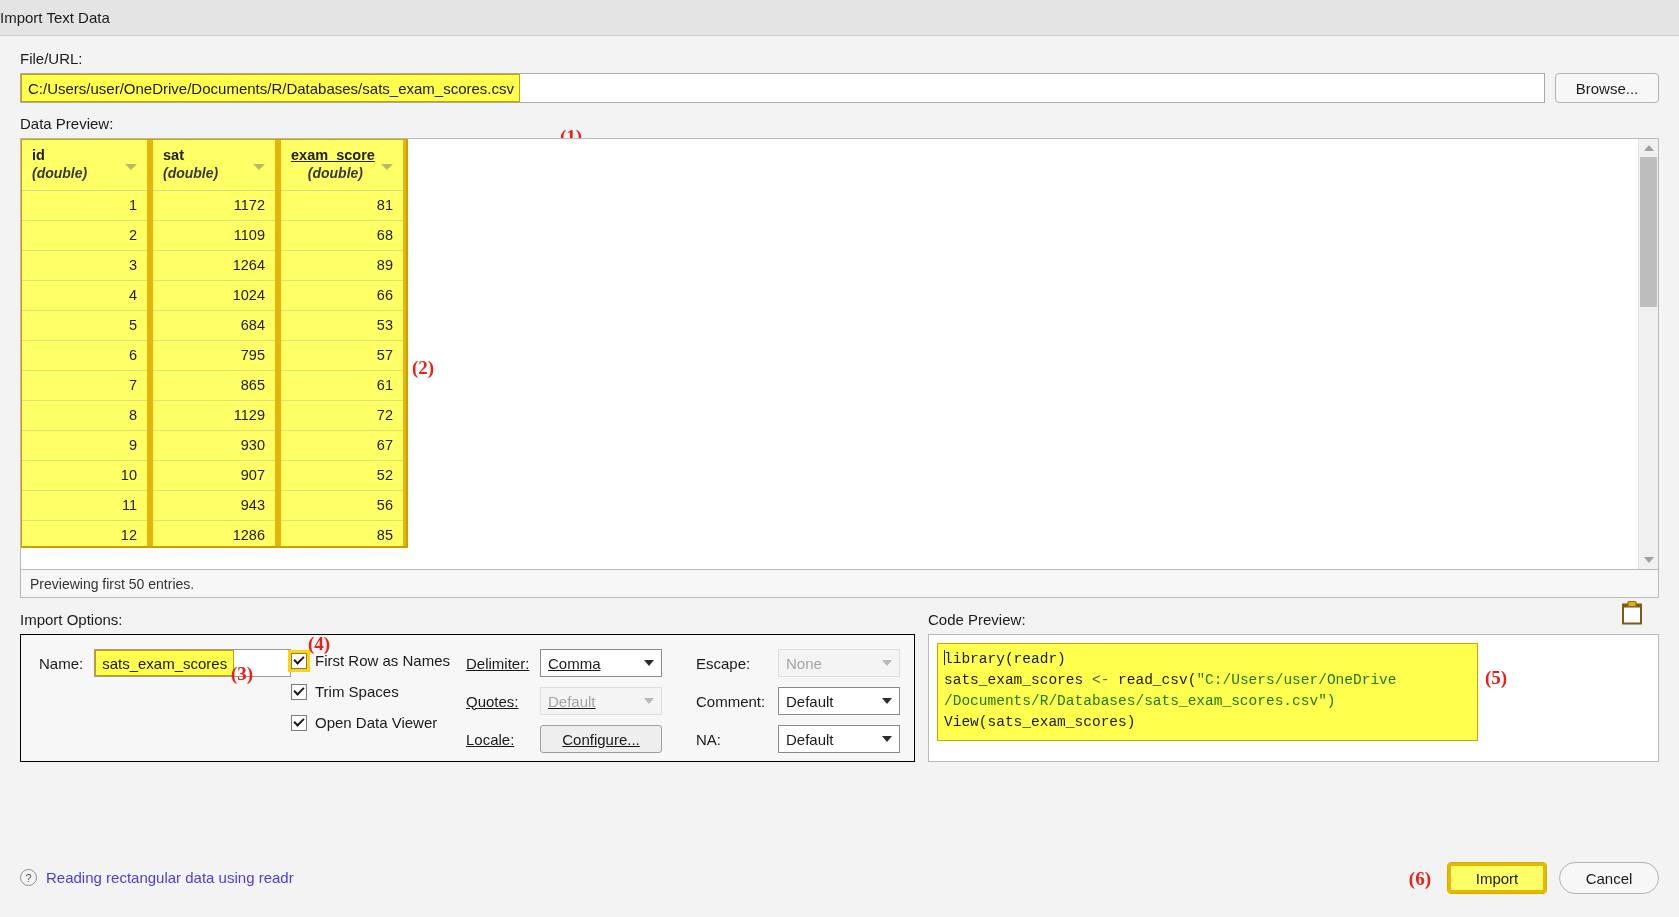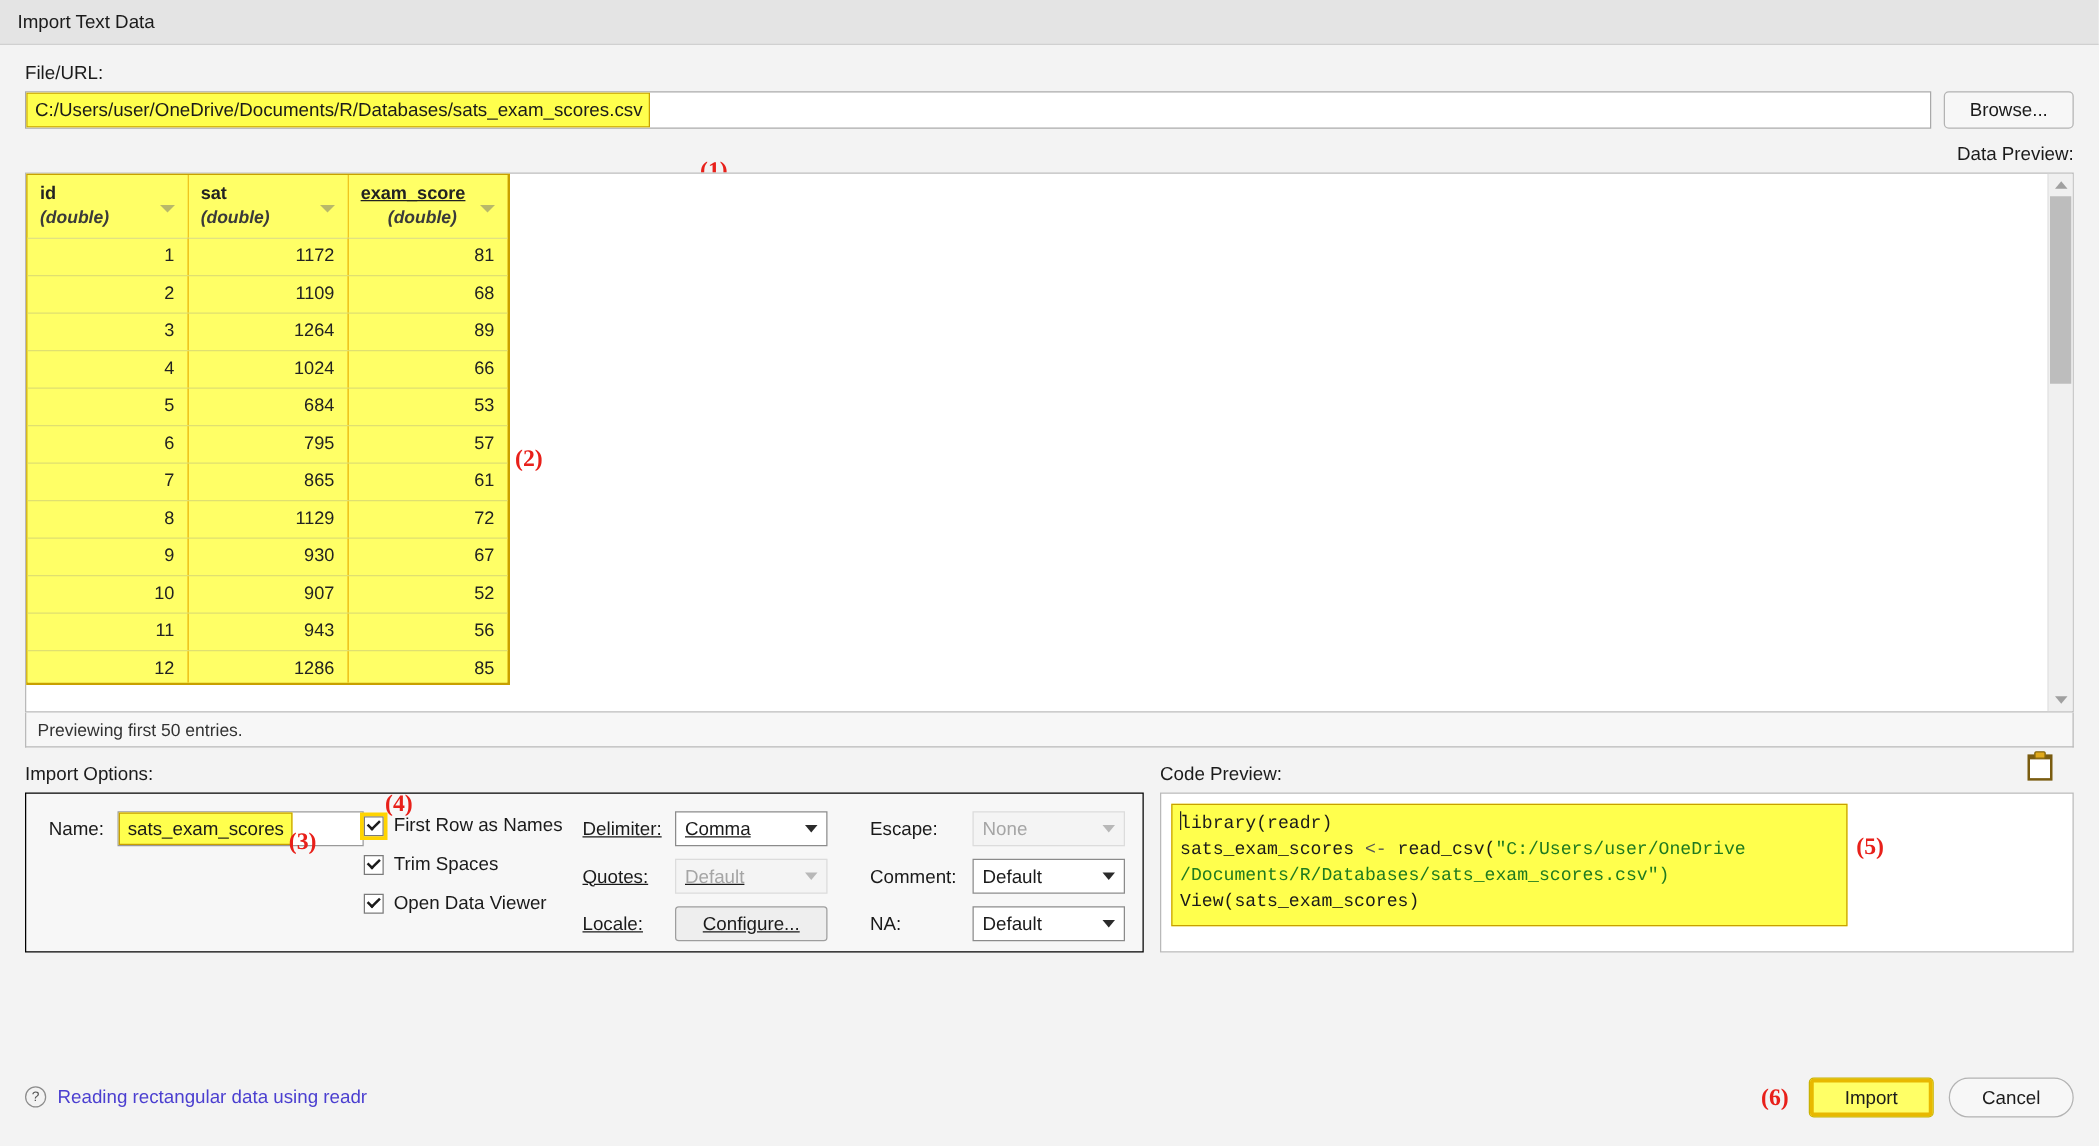--- a/index.html
+++ b/index.html
@@ -13,21 +13,20 @@
     overflow: hidden;
     position: relative;
   }
 
   
   .titlebar {
     height: 36px;
     background: #e4e4e4;
     border-bottom: 1px solid #d0d0d0;
     display: flex; align-items: center;
-    padding-left: 14px;
     font-size: 15px;
     color: #1b1b1b;
   }
 
   
   .label { font-size: 15px; color: #1b1b1b; }
   .annot {
     color: #e8201a; font-weight: bold; font-size: 19px;
     font-family: "Liberation Serif", serif;
     position: absolute; white-space: nowrap;
@@ -67,21 +66,21 @@
     padding: 0 16px;
     font-family: "Liberation Sans", sans-serif;
     font-size: 15px;
     color: #1b1b1b;
     cursor: default;
     display:flex; align-items:center; justify-content:center;
   }
   .btn-browse { width: 104px; }
 
   
-  .preview-label { margin-top: 12px; margin-bottom: 6px; text-align: right; }
+  .preview-label { margin-top: 12px; margin-bottom: 6px; }
   .preview-outer {
     border: 1px solid #b9b9b9;
     background: #fff;
     height: 432px;
     position: relative;
     display: flex;
     overflow: hidden;
   }
   .grid-wrap {
     position: relative;
@@ -90,21 +89,21 @@
     border-top: 2px solid #c8a000;
     border-left: 2px solid #c8a000;
     border-bottom: 2px solid #c8a000;
     margin: -1px 0 0 -1px;
     height: 410px;
     overflow: hidden;
     background: #ffff66;
   }
   table.grid { border-collapse: collapse; width: 100%; table-layout: fixed; }
   table.grid th, table.grid td {
-    border-right: 1px solid #eab308;
+    border-right: 6px solid #eab308;
     border-bottom: 1px solid #e0e070;
     padding: 0 10px;
     font-size: 14.5px;
     color: #222;
     background: #ffff66;
   }
   table.grid th {
     height: 50px;
     vertical-align: top;
     padding-top: 7px;

